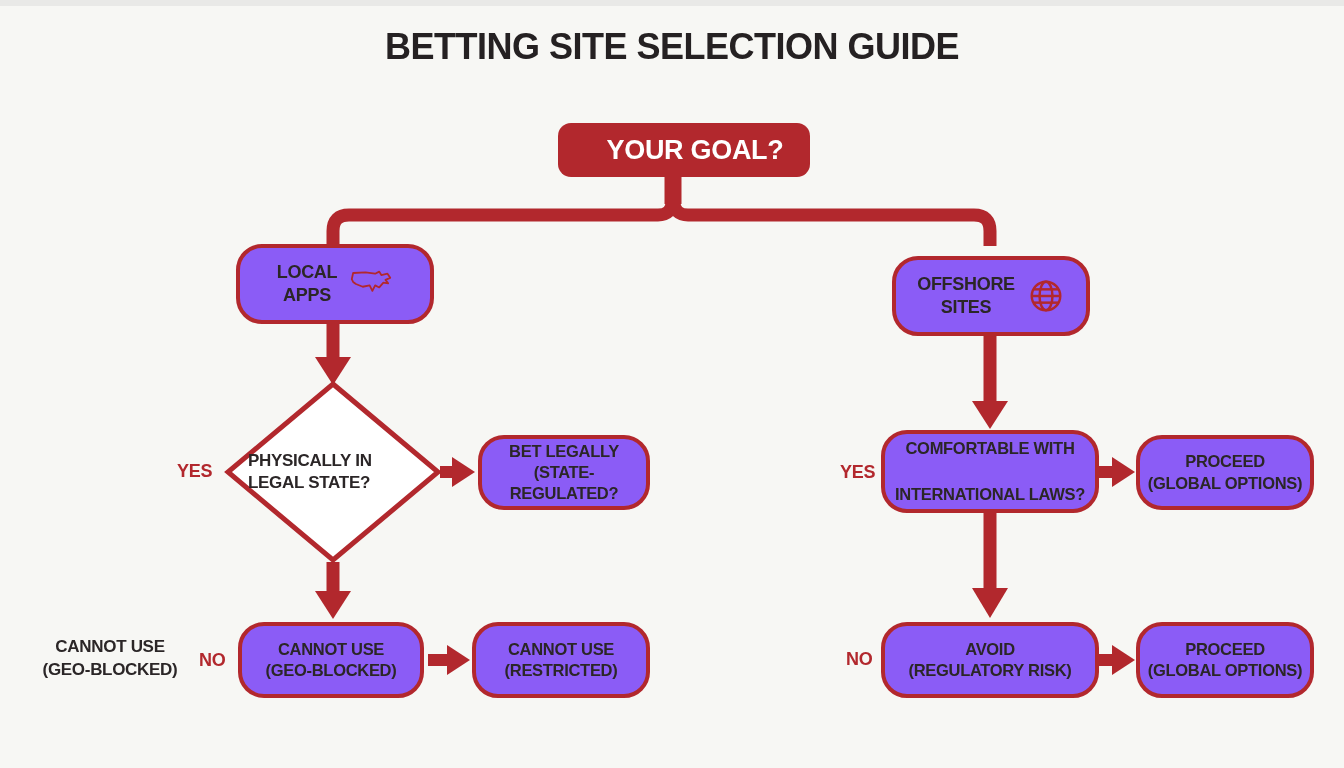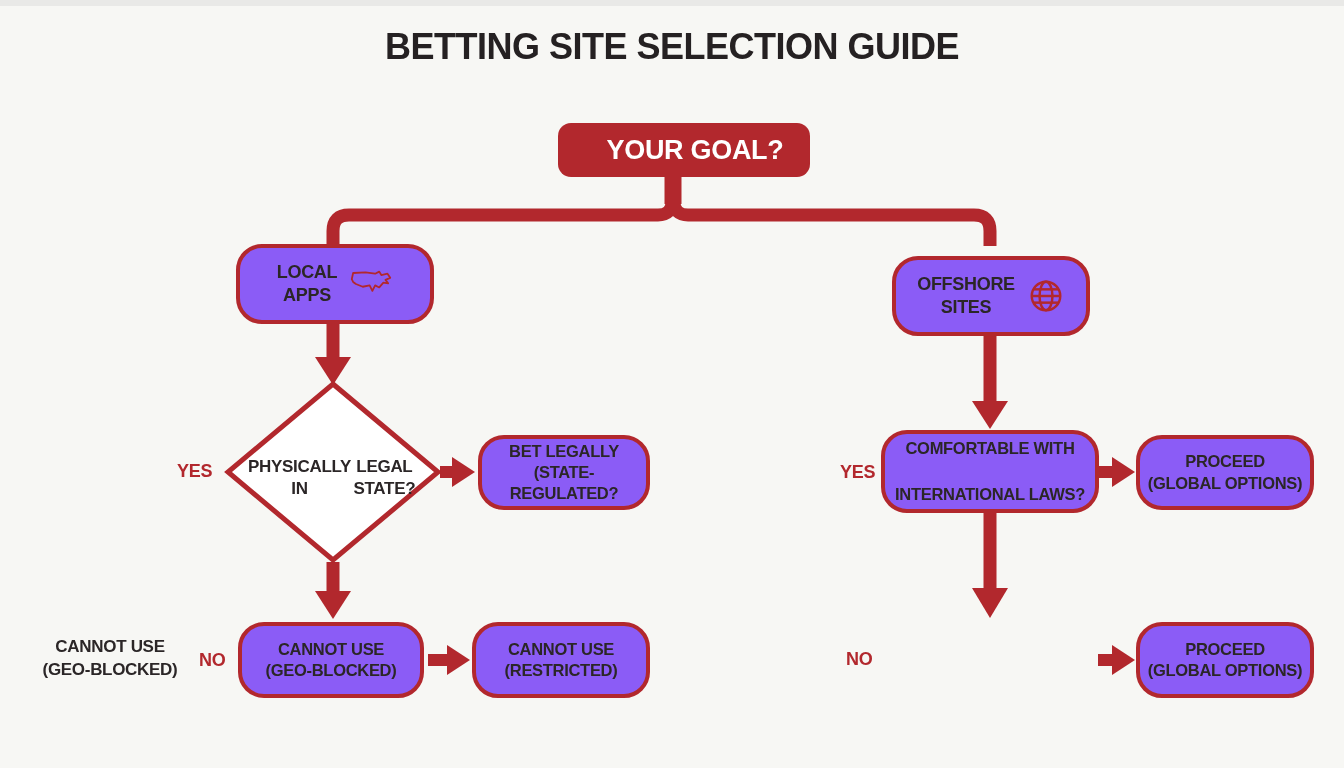--- a/index.html
+++ b/index.html
@@ -26,21 +26,21 @@
     z-index:2;
   }
   .node-row{flex-direction:row;gap:12px;font-size:18px;}
   .node-row .txt{display:flex;flex-direction:column;align-items:center;}
   .root-node{
     position:absolute;background:var(--red);border-radius:13px;color:#ffffff;
     display:flex;align-items:center;justify-content:center;font-weight:bold;
     font-size:27px;letter-spacing:-0.3px;z-index:2;
   }
   .diamond-text{
-    position:absolute;display:flex;flex-direction:row;align-items:flex-end;
+    position:absolute;display:flex;flex-direction:column;align-items:flex-start;
     justify-content:center;color:var(--dark);font-weight:bold;font-size:17px;
     line-height:1.3;letter-spacing:-0.3px;text-align:center;z-index:2;
   }
   .edge-label{
     position:absolute;color:var(--red);font-weight:bold;font-size:18px;
     letter-spacing:-0.3px;z-index:2;
   }
   .note{
     position:absolute;display:flex;flex-direction:column;align-items:center;
     color:var(--dark);font-weight:bold;font-size:17px;line-height:1.35;
@@ -150,19 +150,23 @@
   </div>
 
   <div class="edge-label" style="left:840px;top:456px;">YES</div>
   <div class="edge-label" style="left:846px;top:643px;">NO</div>
 
   <div class="node" style="left:1136px;top:429px;width:178px;height:75px;">
     <span>PROCEED</span>
     <span>(GLOBAL OPTIONS)</span>
   </div>
 
+  <div class="node" style="left:881px;top:616px;width:218px;height:76px;">
+    <span>AVOID</span>
+    <span>(REGULATORY RISK)</span>
+  </div>
 
   <div class="node" style="left:1136px;top:616px;width:178px;height:76px;">
     <span>PROCEED</span>
     <span>(GLOBAL OPTIONS)</span>
   </div>
 
 </div>
 
 </body></html>

